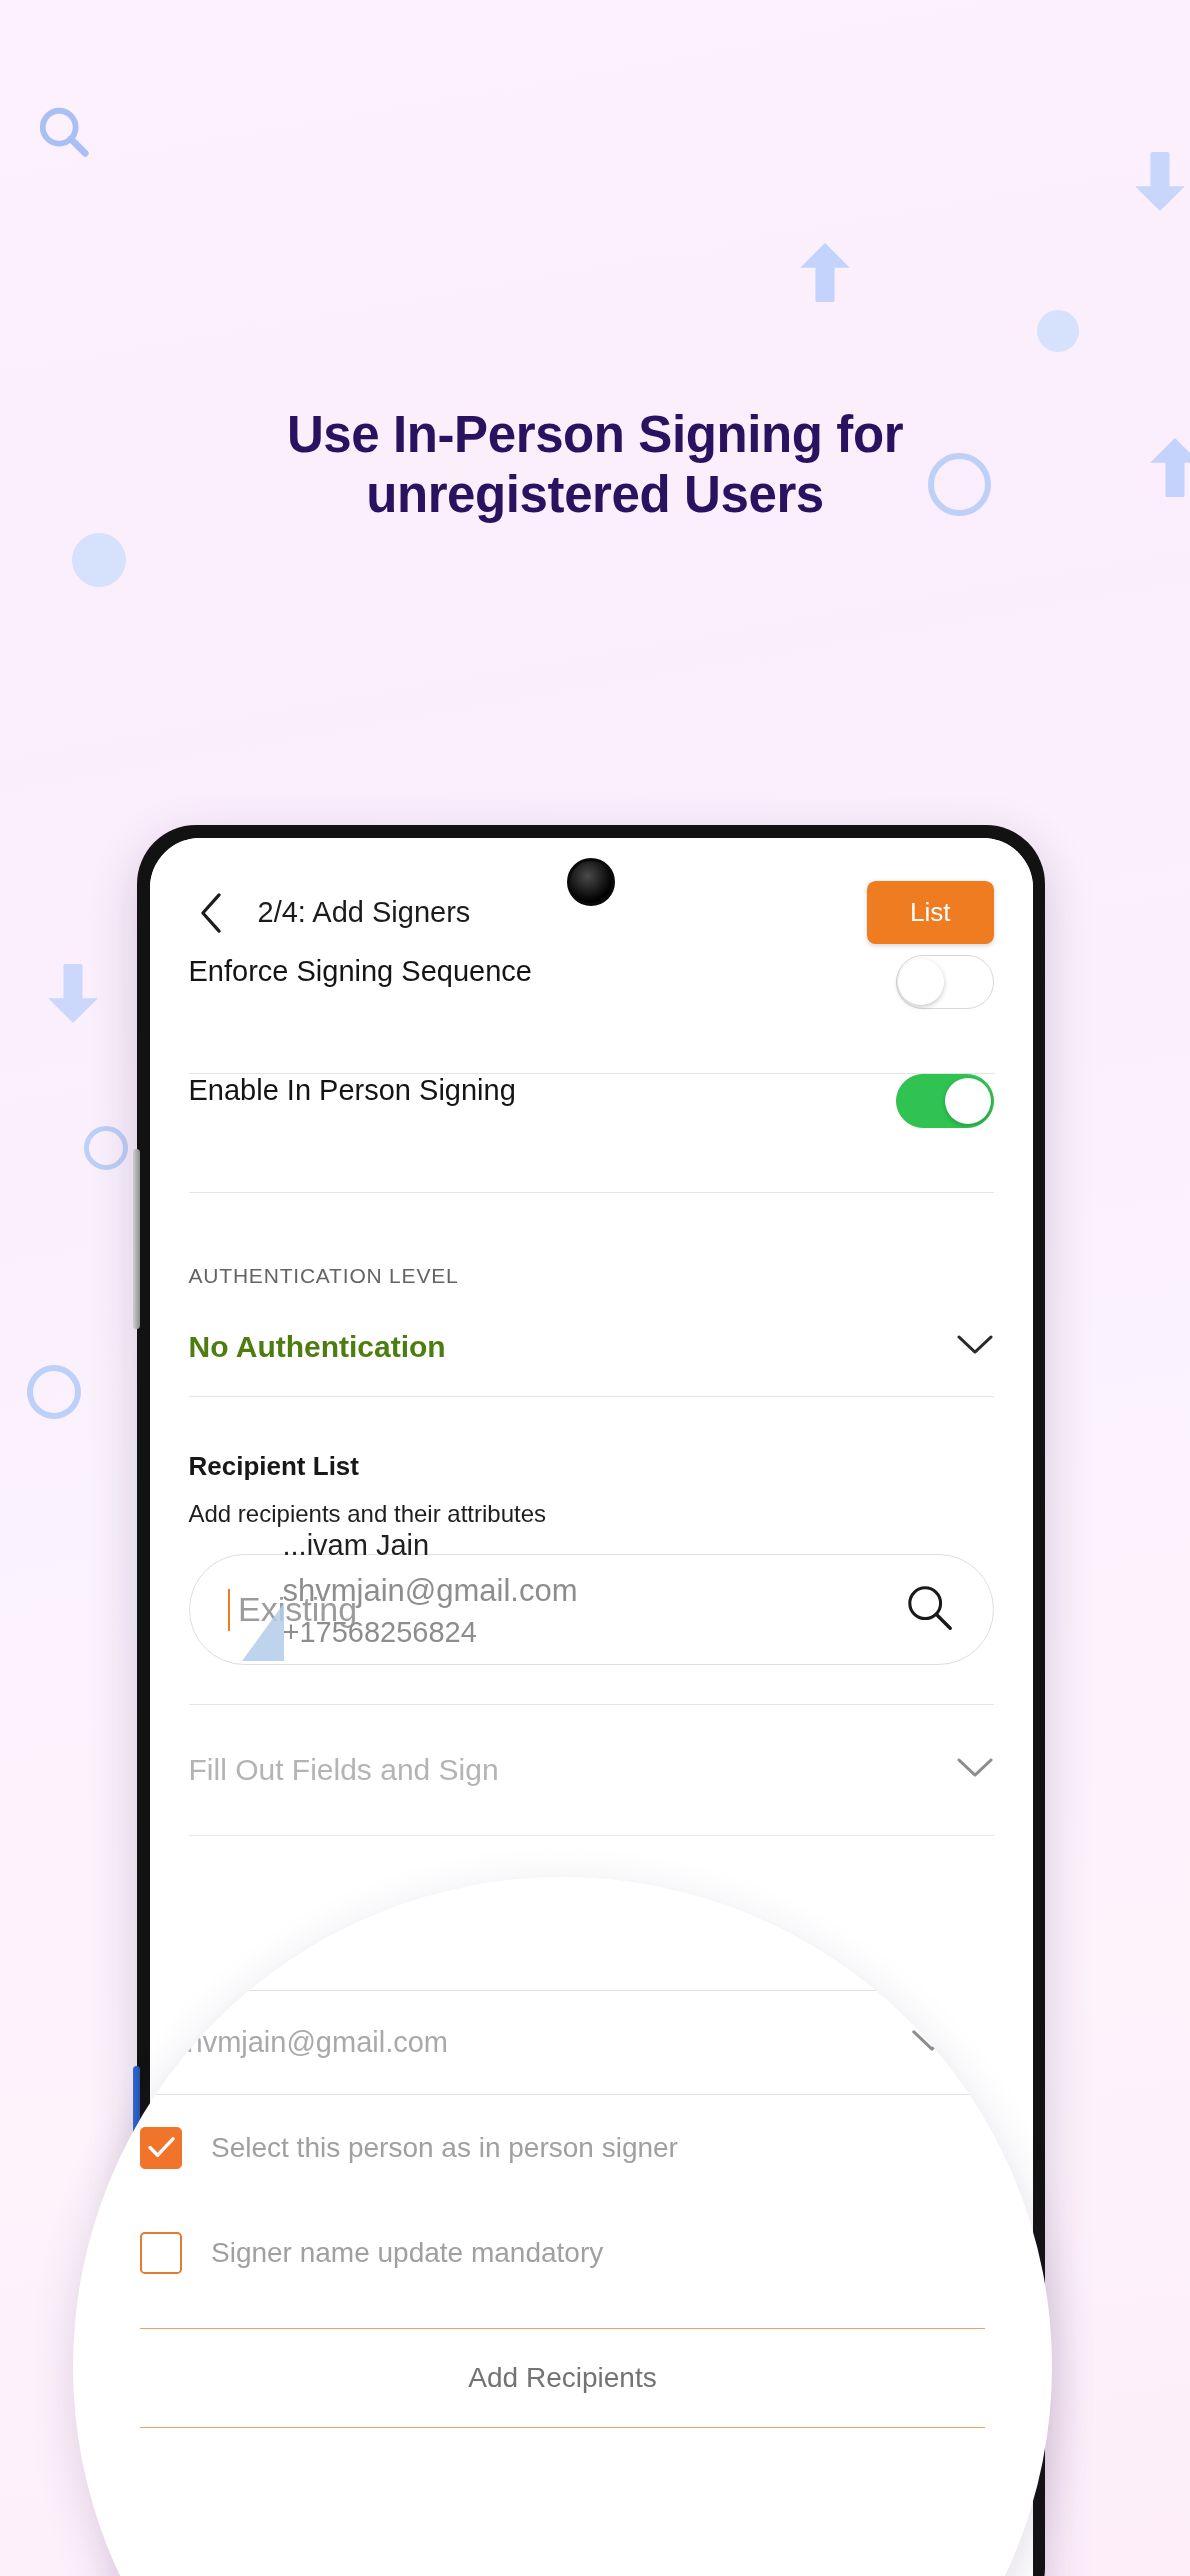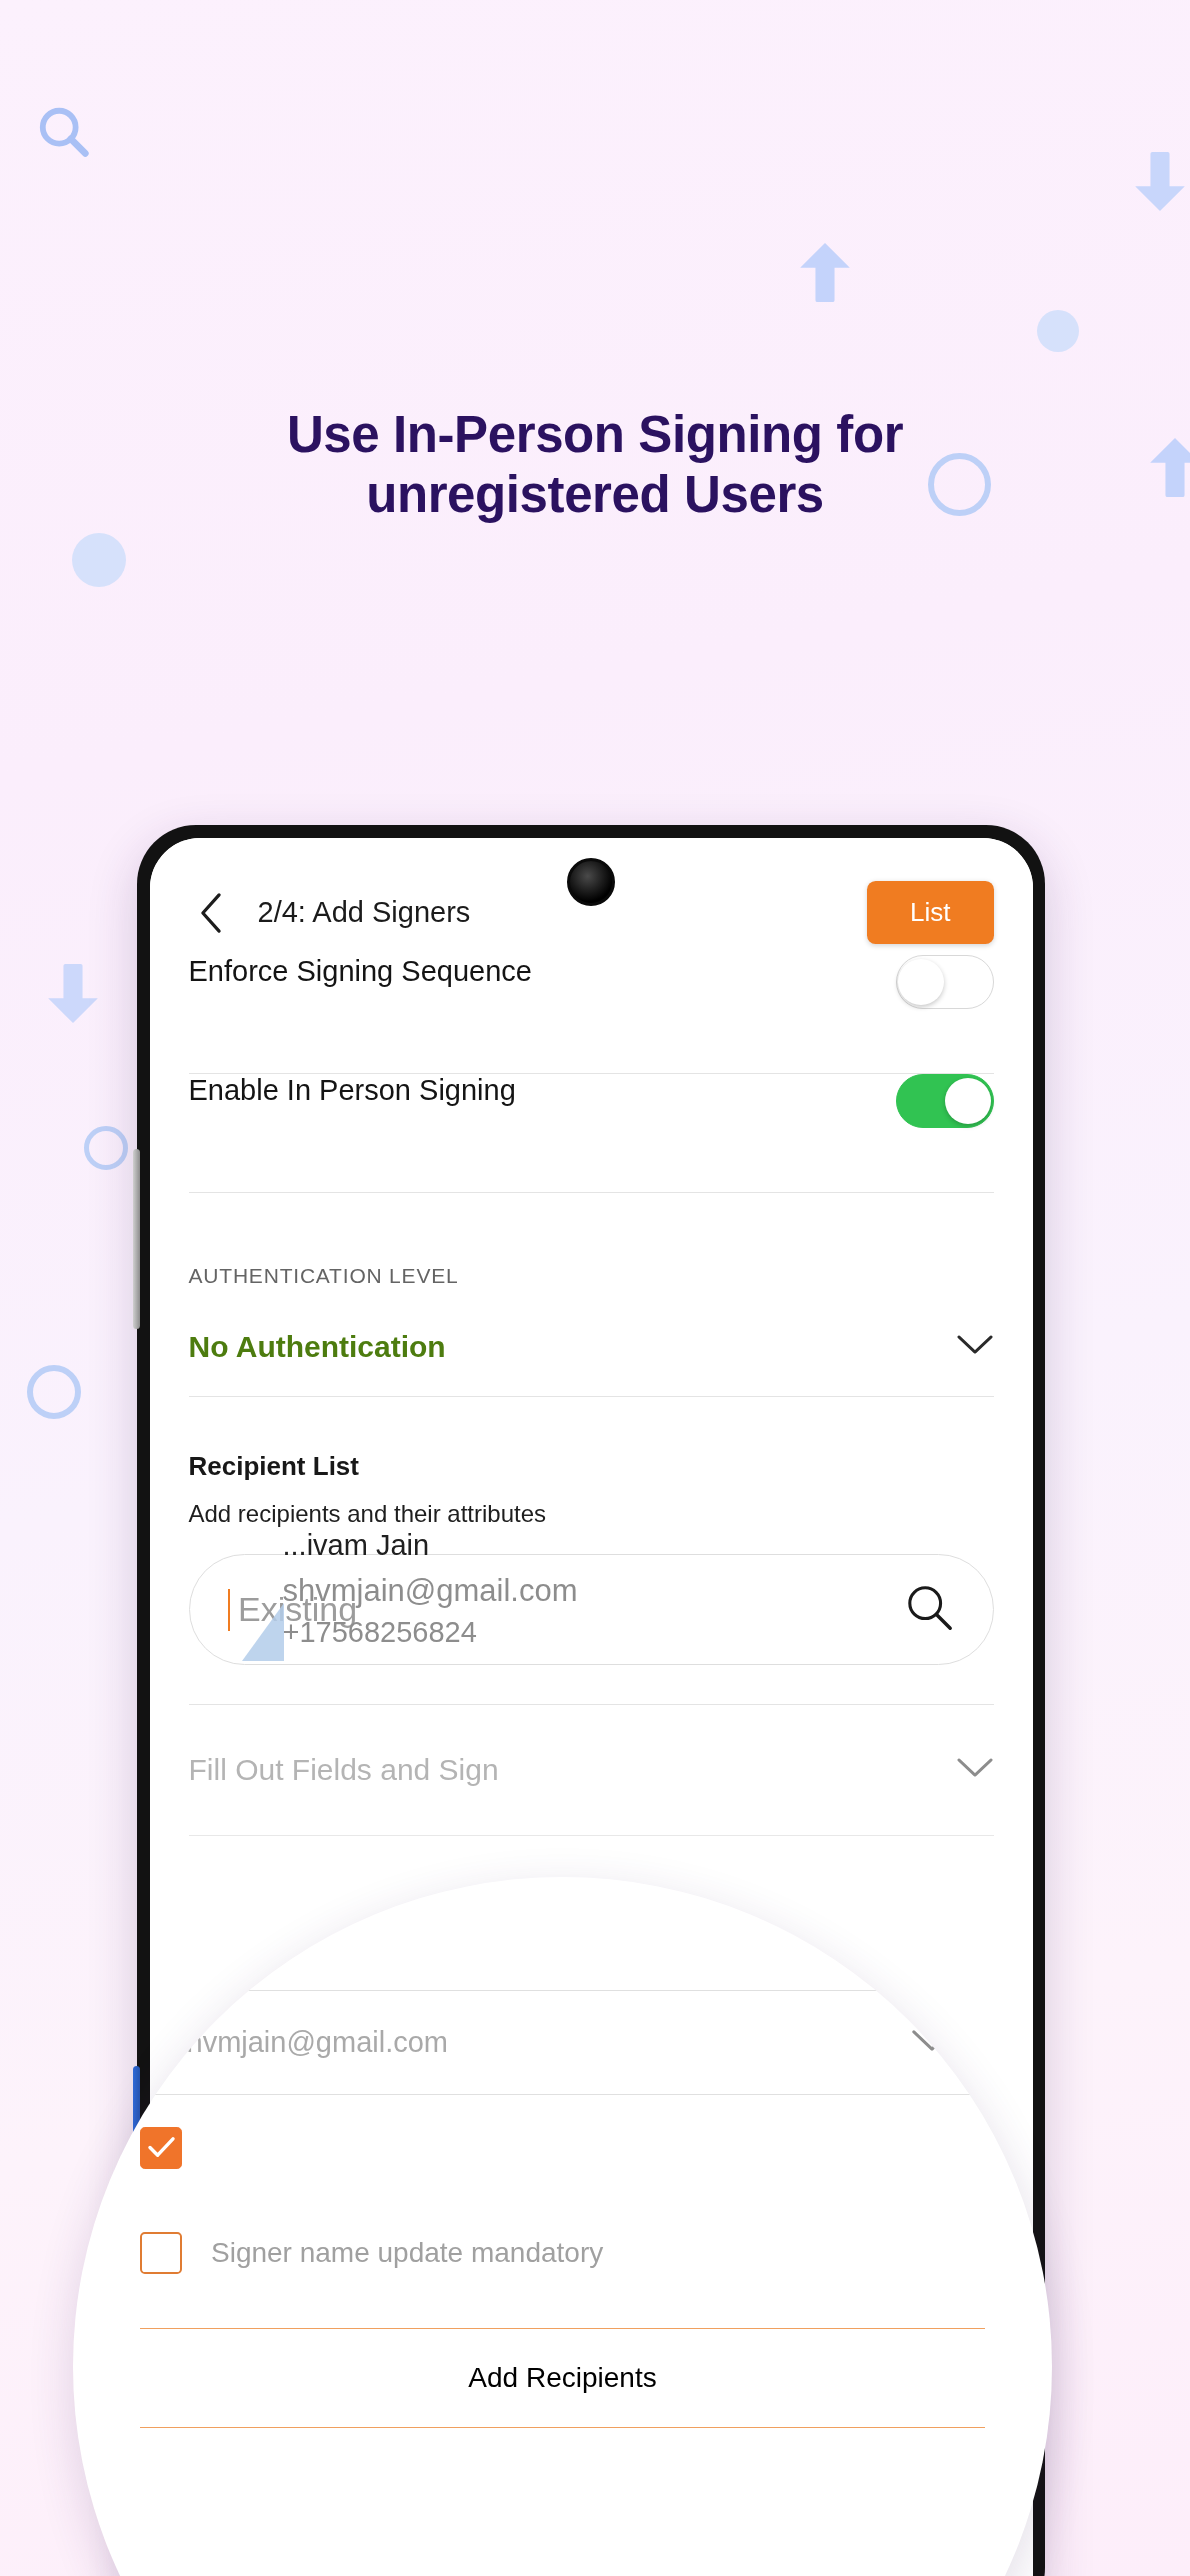--- a/index.html
+++ b/index.html
@@ -328,21 +328,21 @@
     margin-top: 23px;
     height: 100px;
     border-top: 1.9px solid #f0a05f;
     border-bottom: 1.9px solid #f0a05f;
     display: flex;
     align-items: center;
     justify-content: center;
     background: #ffffff;
   }
   .add-recipients-label {
-    color: #000000;
+    color: #737373;
     font-size: 28px;
   }
 
   
   .lens {
     position: absolute;
     left: 73px;
     top: 1877px;
     width: 979px;
     height: 979px;
@@ -497,20 +497,21 @@
         </svg>
       </span>
     </div>
 
     <div class="check-row">
       <span class="cbox checked">
         <svg width="29" height="23" viewBox="0 0 30 24">
           <path d="M3 12 L11 20 L27 3" fill="none" stroke="#ffffff" stroke-width="3.6" stroke-linecap="round" stroke-linejoin="round"></path>
         </svg>
       </span>
+      <span class="check-label">Select this person as in person signer</span>
     </div>
 
     <div class="check-row">
       <span class="cbox unchecked"></span>
       <span class="check-label">Signer name update mandatory</span>
     </div>
 
     <div class="add-recipients">
       <span class="add-recipients-label">Add Recipients</span>
     </div>

